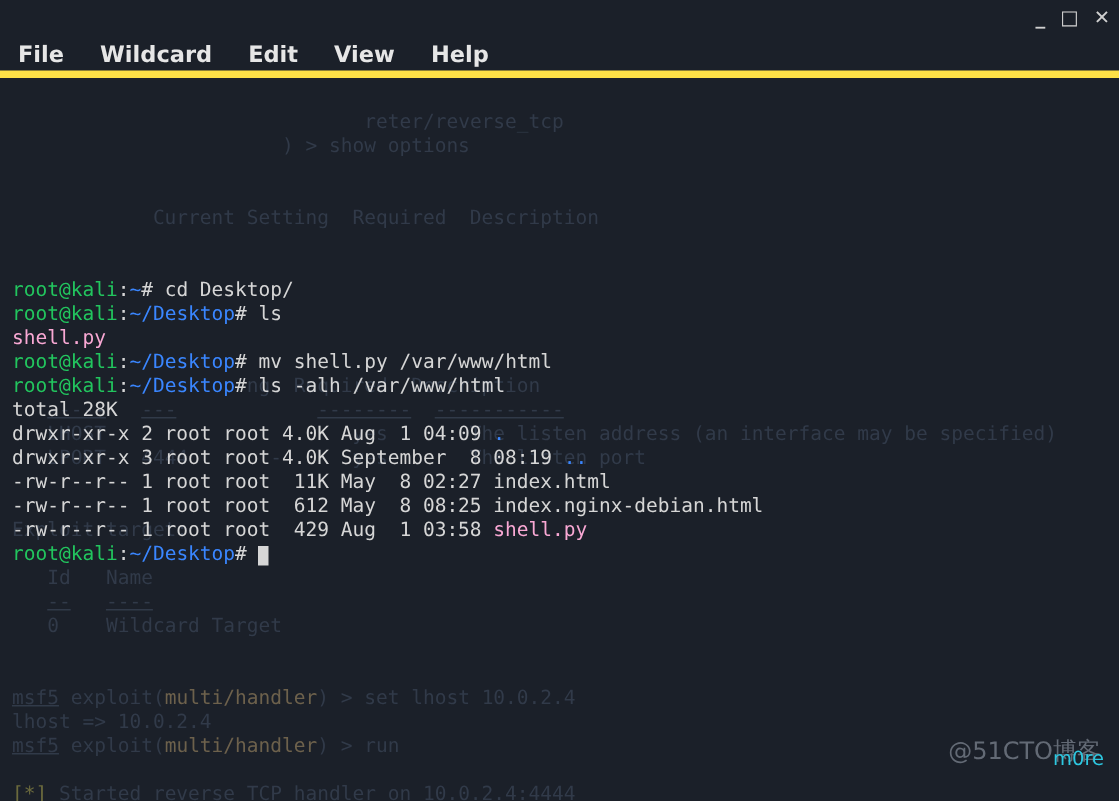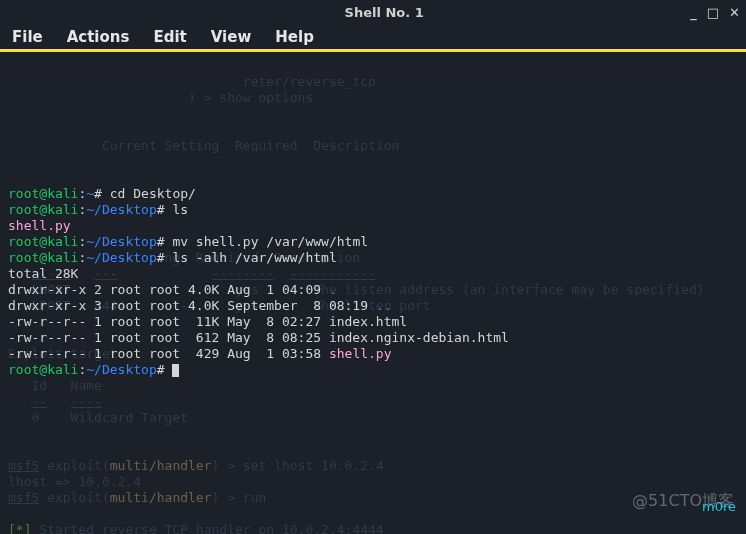--- a/index.html
+++ b/index.html
@@ -32,21 +32,21 @@
   .menubar {
     height: 28px;
     display:flex;
     align-items: center;
     gap: 24px;
     padding: 0 12px;
     font-family: "DejaVu Sans", "Segoe UI", sans-serif;
     font-size: 15px;
     font-weight: bold;
     color:#e6e6e6;
-    border-bottom: 3px solid #fde047;
+    border-bottom: 5px solid #fde047;
   }
   .menu-item { cursor:pointer; }
   .terminal {
     padding: 6px 4px 8px 8px;
     white-space: pre;
     line-height: 16px;
     position:relative;
   }
   .ghost .line { color:#313a49; }
   .ghost .uline { text-decoration: underline; }
@@ -82,31 +82,30 @@
     height:13px;
     background:#d6d6d6;
     vertical-align:text-bottom;
   }
 </style>
 </head>
 <body>
 
 <div class="titlebar">
   <div class="spacer-left"></div>
-  <div class="title-text">Shell No. 1</div>
   <div class="window-controls">
     <span class="wc-btn">_</span>
     <span class="wc-btn">□</span>
     <span class="wc-btn">✕</span>
   </div>
 </div>
 
 <div class="menubar">
   <span class="menu-item">File</span>
-  <span class="menu-item">Actions</span>
+  <span class="menu-item">Wildcard</span>
   <span class="menu-item">Edit</span>
   <span class="menu-item">View</span>
   <span class="menu-item">Help</span>
 </div>
 
 <div class="terminal">
 
   
   <div class="ghost">
 <span class="line">                              <span>reter/reverse_tcp</span></span>

